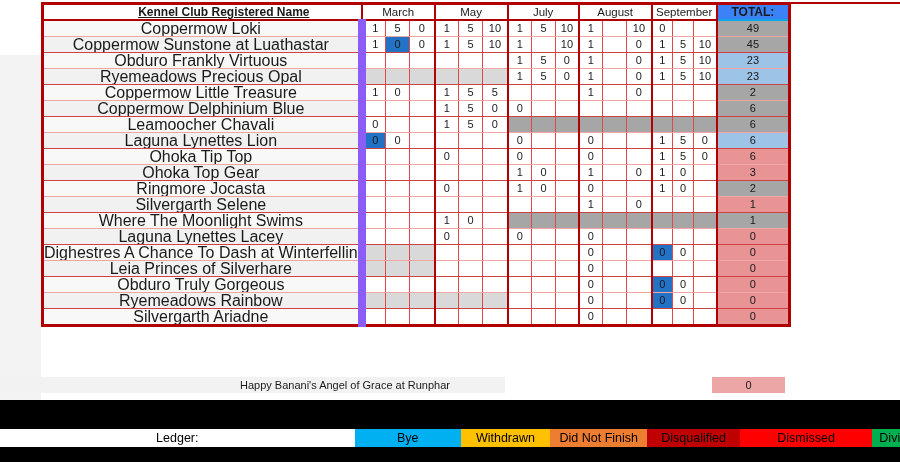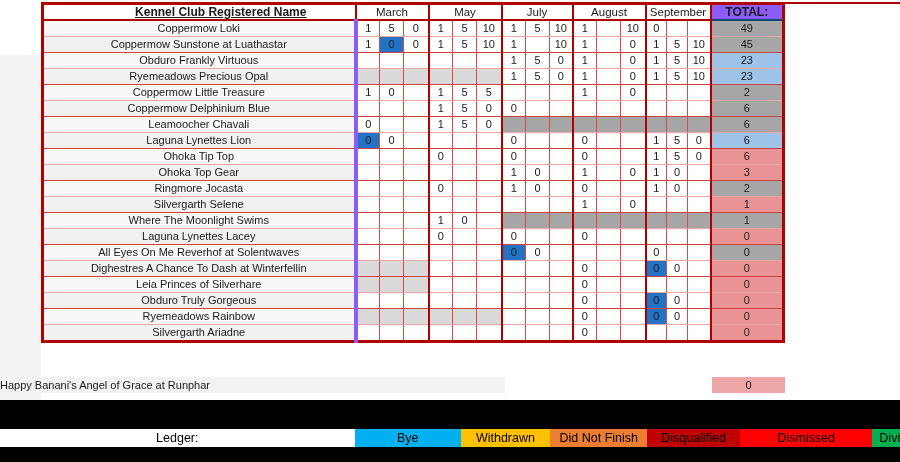--- a/index.html
+++ b/index.html
@@ -10,40 +10,40 @@
 
   table.main { position:absolute; left:41px; top:2px; border-collapse:collapse; table-layout:fixed;
                border:3px solid #b00000; background:#fff; }
   table.main th, table.main td { padding:0; text-align:center; vertical-align:middle; overflow:hidden; white-space:nowrap; }
 
   th.name-h { height:16px; font-size:12px; font-weight:bold; background:#fff;
               border-right:2px solid #b00000; border-bottom:2px solid #b00000; }
   th.name-h span { text-decoration:underline;padding-left:43px; }
   th.month-h { height:16px; font-size:11.5px; font-weight:normal; background:#fff;
                border-right:2px solid #b00000; border-bottom:2px solid #b00000; }
-  th.total-h { height:16px; font-size:12px; font-weight:bold; background:#8b5cf6; border-bottom:2px solid #0c4a6e; }
+  th.total-h { height:16px; font-size:12px; font-weight:bold; background:#3b82f6; border-bottom:2px solid #0ea5e9; }
 
   td { height:15px; line-height:15px; font-size:11px; background:#fff; }
-  td.nm { font-size:11px; border-right:4px solid #8b5cf6; background:#f8f8f8; }
+  td.nm { font-size:16px; border-right:8px solid #8b5cf6; background:#f8f8f8; }
   tbody tr:nth-child(even) td.nm { background:#f1f1f1; }
   td.c1 { border-right:1px solid #e04848; }
   td.c3 { border-right:2px solid #b00000; }
   tbody tr:nth-child(odd) td { border-bottom:1px solid #f2a5a5; }
   tbody tr:nth-child(even) td { border-bottom:1px solid #ce4242; }
 
   td.dim  { background:#d9d9d9; }
   td.dark { background:#a6a6a6; }
   td.bye  { background:#2273c5; }
   td.t-gray { background:#a6a6a6; }
   td.t-blue { background:#9dc3e6; }
   td.t-pink { background:#e89494; }
 
   .outside-row { position:absolute; left:0; top:377px; width:900px; height:16px; }
   .outside-name { position:absolute; left:0; top:0; width:505px; height:16px; line-height:16px;
-                  background:#f2f2f2; text-align:left; padding-right:55px; font-size:11px; }
+                  background:#f2f2f2; text-align:right; padding-right:55px; font-size:11px; }
   .outside-total { position:absolute; left:712px; top:0; width:73px; height:16px; line-height:16px;
                    background:#eda6a6; text-align:center; font-size:11px; }
 
   .black-bar { position:absolute; left:0; width:900px; background:#000; }
   .bar1 { top:400px; height:29px; }
   .bar2 { top:447px; height:15px; }
 
   .legend { position:absolute; left:0; top:429px; width:900px; height:18px; background:#7dd3fc;
             display:flex; flex-direction:row;border-radius:8px; }
   .legend > div { height:18px; line-height:18px; font-size:12.5px; text-align:center; color:#000; overflow:hidden; }
@@ -354,39 +354,20 @@
           <td class="c3"></td>
           <td class="c1">0</td>
           <td class="c1"></td>
           <td class="c3"></td>
           <td class="c1"></td>
           <td class="c1"></td>
           <td class="c3"></td>
           <td class="t-pink">0</td>
         </tr>
         <tr>
-          <td class="nm">All Eyes On Me Reverhof at Solentwaves</td>
-          <td class="c1"></td>
-          <td class="c1"></td>
-          <td class="c3"></td>
-          <td class="c1"></td>
-          <td class="c1"></td>
-          <td class="c3"></td>
-          <td class="c1 bye">0</td>
-          <td class="c1">0</td>
-          <td class="c3"></td>
-          <td class="c1"></td>
-          <td class="c1"></td>
-          <td class="c3"></td>
-          <td class="c1">0</td>
-          <td class="c1"></td>
-          <td class="c3"></td>
-          <td class="t-gray">0</td>
-        </tr>
-        <tr>
           <td class="nm">Dighestres A Chance To Dash at Winterfellin</td>
           <td class="c1 dim"></td>
           <td class="c1 dim"></td>
           <td class="c3 dim"></td>
           <td class="c1"></td>
           <td class="c1"></td>
           <td class="c3"></td>
           <td class="c1"></td>
           <td class="c1"></td>
           <td class="c3"></td>

